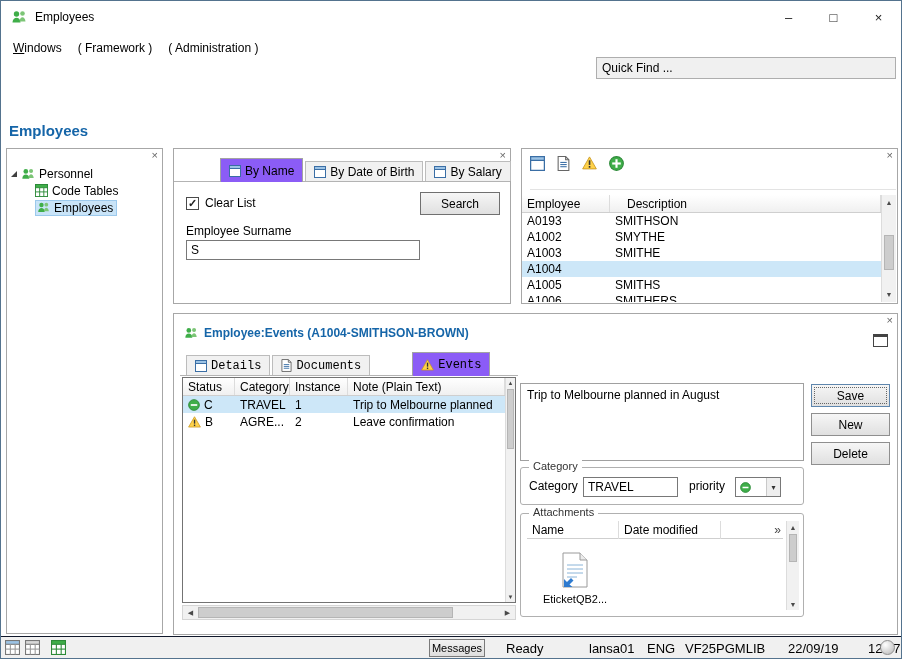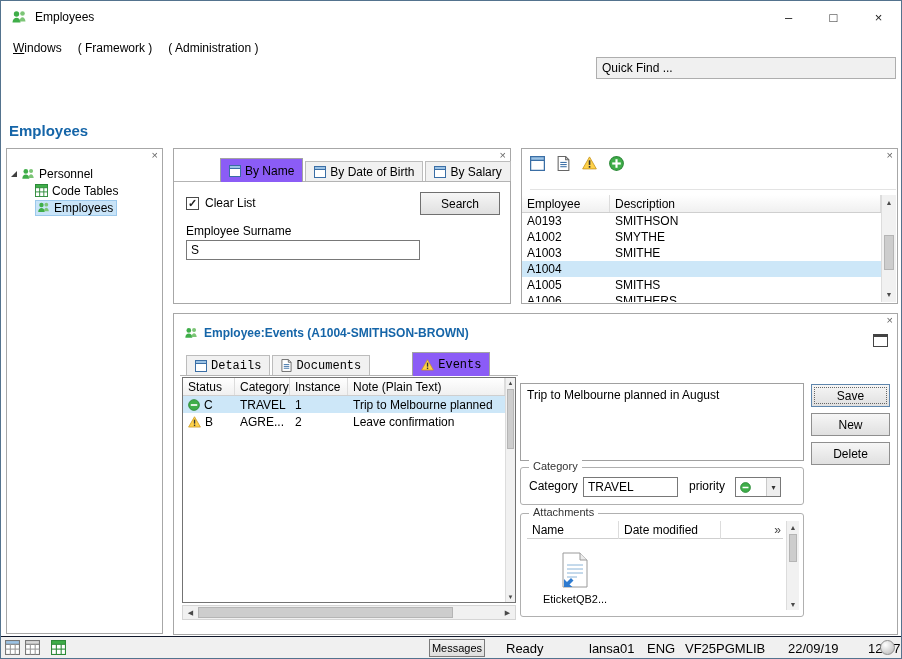--- a/index.html
+++ b/index.html
@@ -263,21 +263,21 @@
           <svg width="15" height="15" viewBox="0 0 14 14">
             <circle cx="7" cy="7" r="6.4" fill="#3fae49" stroke="#2c8a38"></circle>
             <rect x="6" y="3" width="2" height="8" fill="#fff"></rect>
             <rect x="3" y="6" width="8" height="2" fill="#fff"></rect>
           </svg>
         </span>
     </div>
     <div class="res-table">
       <div class="table-header">
         <div class="th" style="width:88px;">Employee</div>
-        <div class="th" style="flex:1;">Description</div>
+        <div class="th" style="flex:1;margin-left:12px;">Description</div>
       </div>
       <div class="tr">
           <div class="td" style="width:88px;">A0193</div>
           <div class="td" style="flex:1;">SMITHSON</div>
         </div>
       <div class="tr">
           <div class="td" style="width:88px;">A1002</div>
           <div class="td" style="flex:1;">SMYTHE</div>
         </div>
       <div class="tr">

